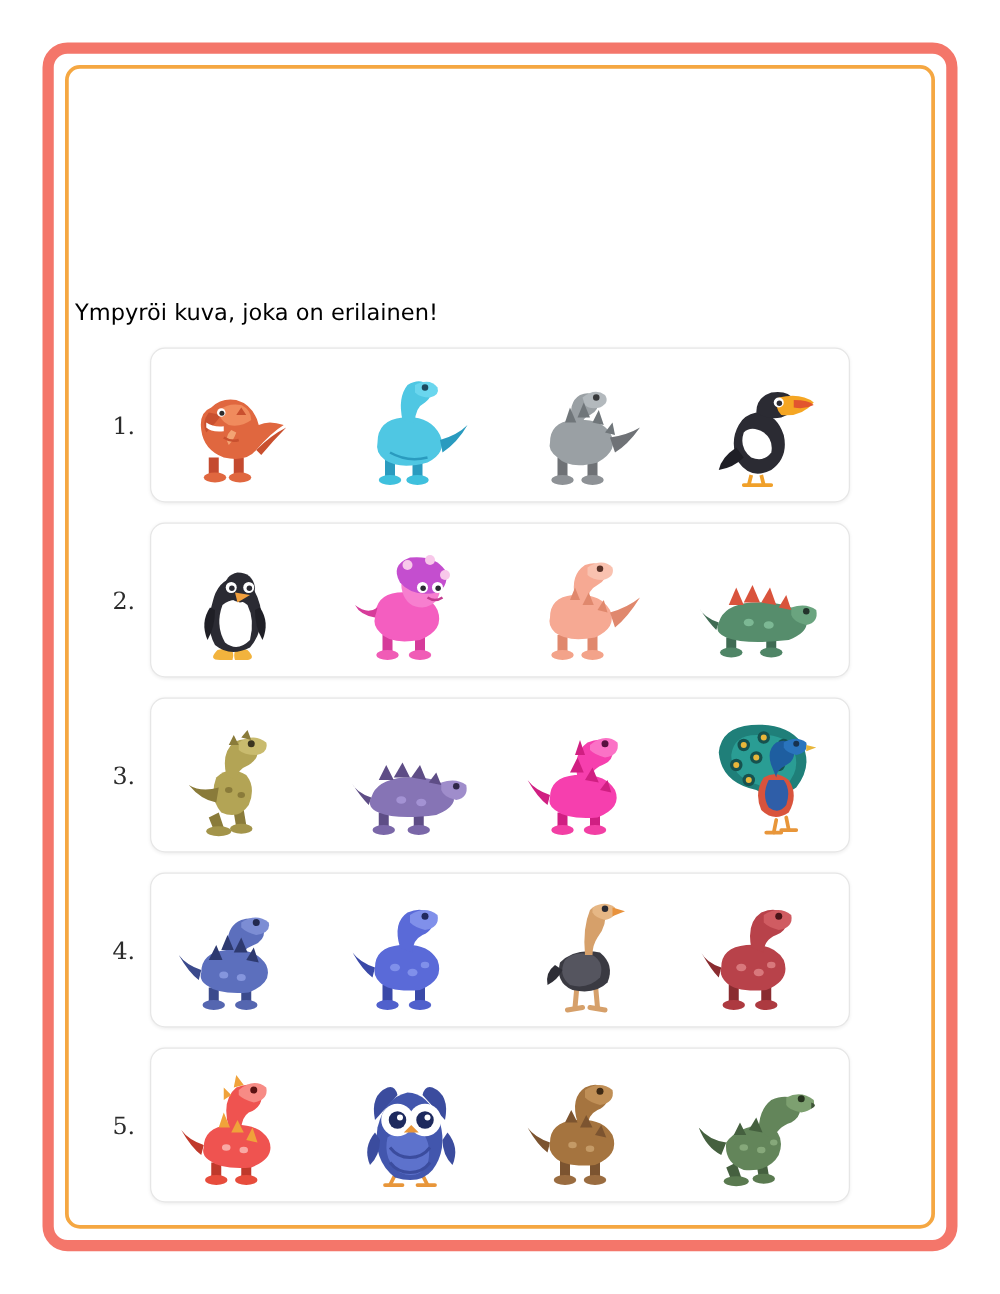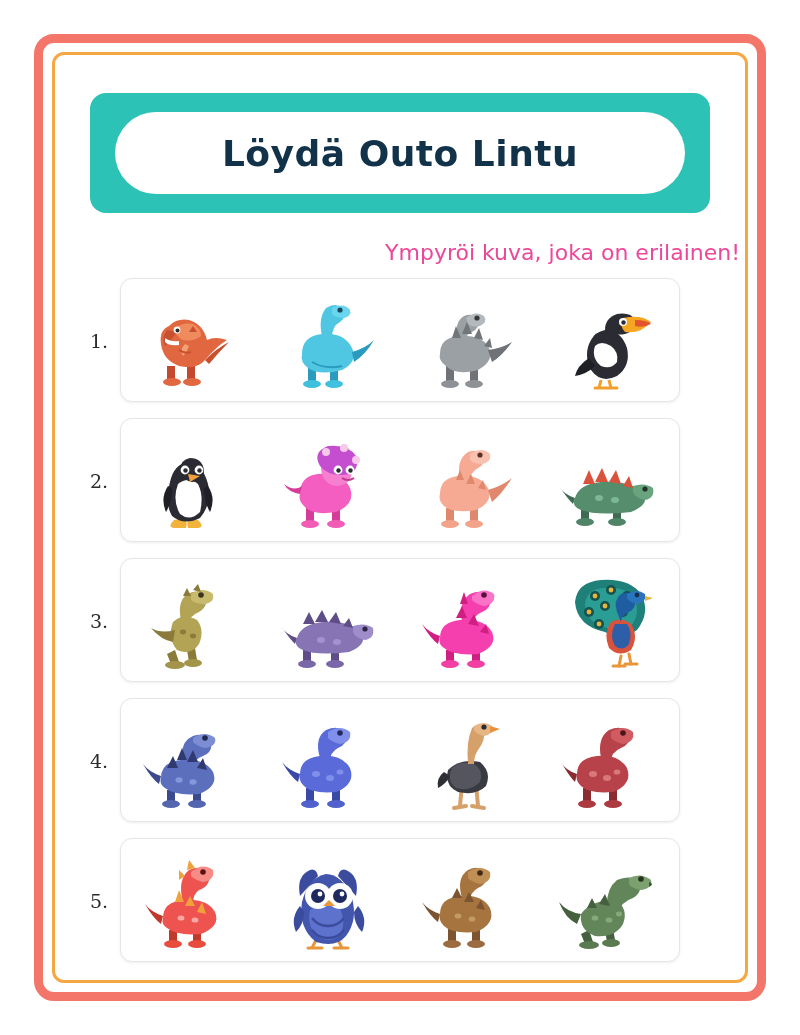--- a/index.html
+++ b/index.html
@@ -79,23 +79,23 @@
     font-weight: bold;
     color: #12324a;
     letter-spacing: 0.5px;
   }
 
   .subtitle {
     position: absolute;
     left: 0;
     top: 180px;
     width: 680px;
-    text-align: right;
-    font-size: 22px;
-    color: #ec4899;
+    text-align: left;
+    font-size: 18px;
+    color: #000000;
     font-family: "DejaVu Sans", sans-serif;
   }
 
   
   .rows {
     position: absolute;
     left: 0;
     top: 218px;
     width: 680px;
   }
@@ -139,25 +139,20 @@
 </head>
 <body>
 
 <div class="page">
 
   <div class="outer-frame"></div>
   <div class="inner-frame"></div>
 
   <div class="content">
 
-    <div class="title-banner">
-      <div class="title-inner">
-        <div class="title-text">Löydä Outo Lintu</div>
-      </div>
-    </div>
 
     <div class="subtitle">Ympyröi kuva, joka on erilainen!</div>
 
     <div class="rows">
 
       <div class="row">
         <div class="row-number">1.</div>
         <div class="row-box">
 
           <div class="fig">

